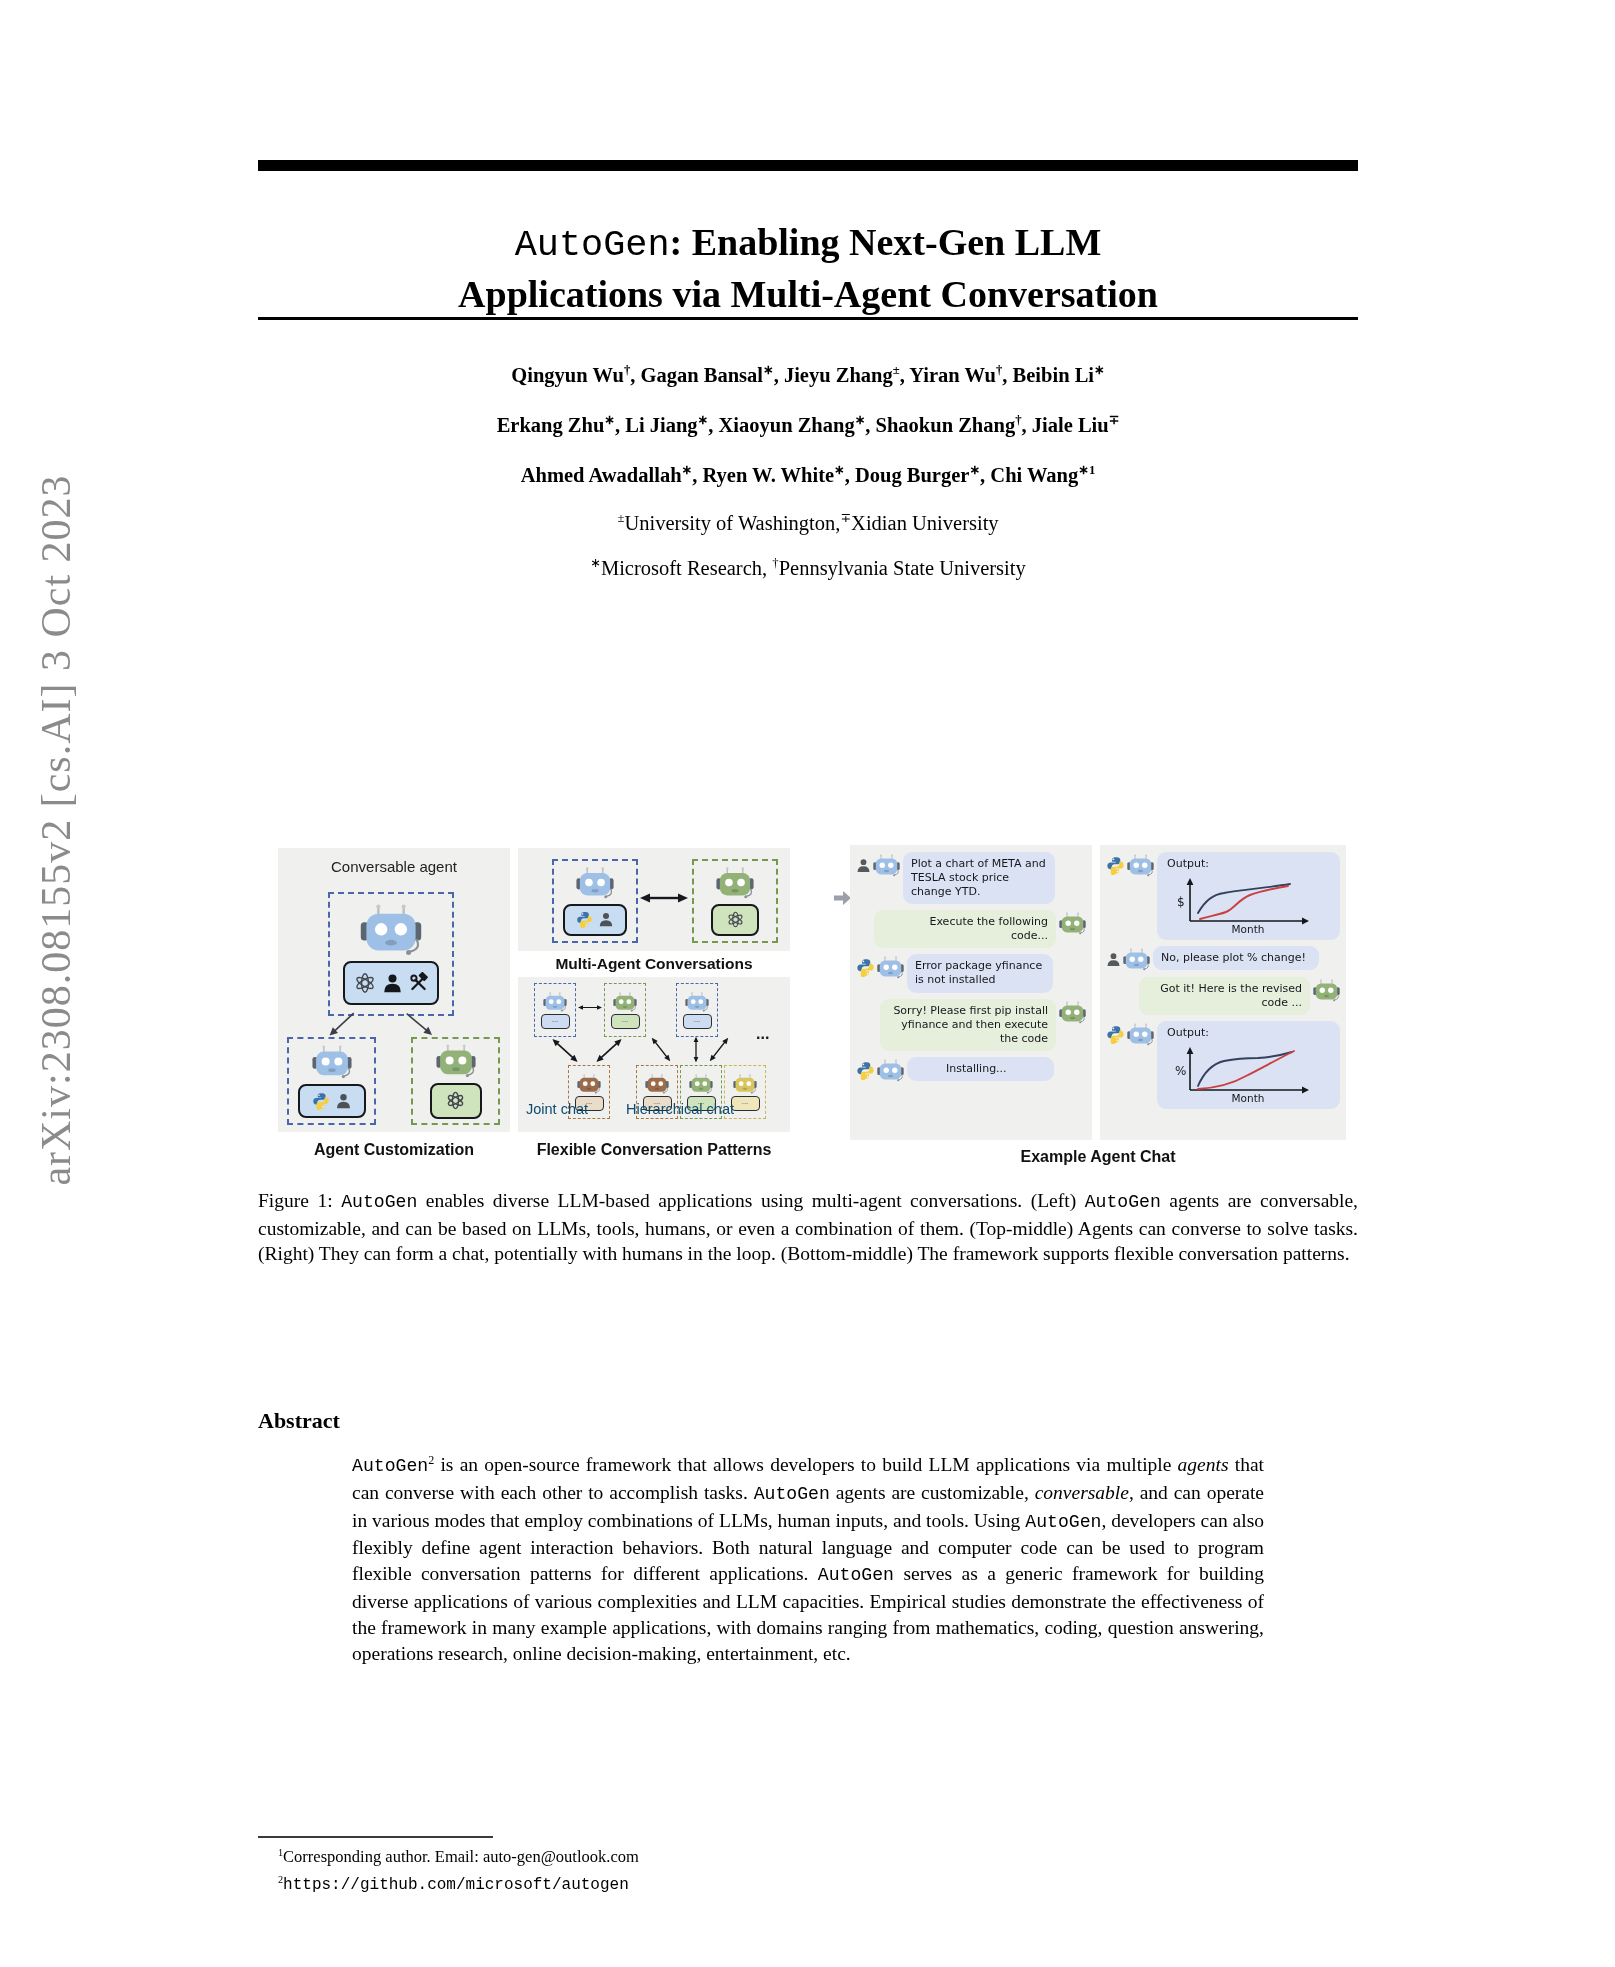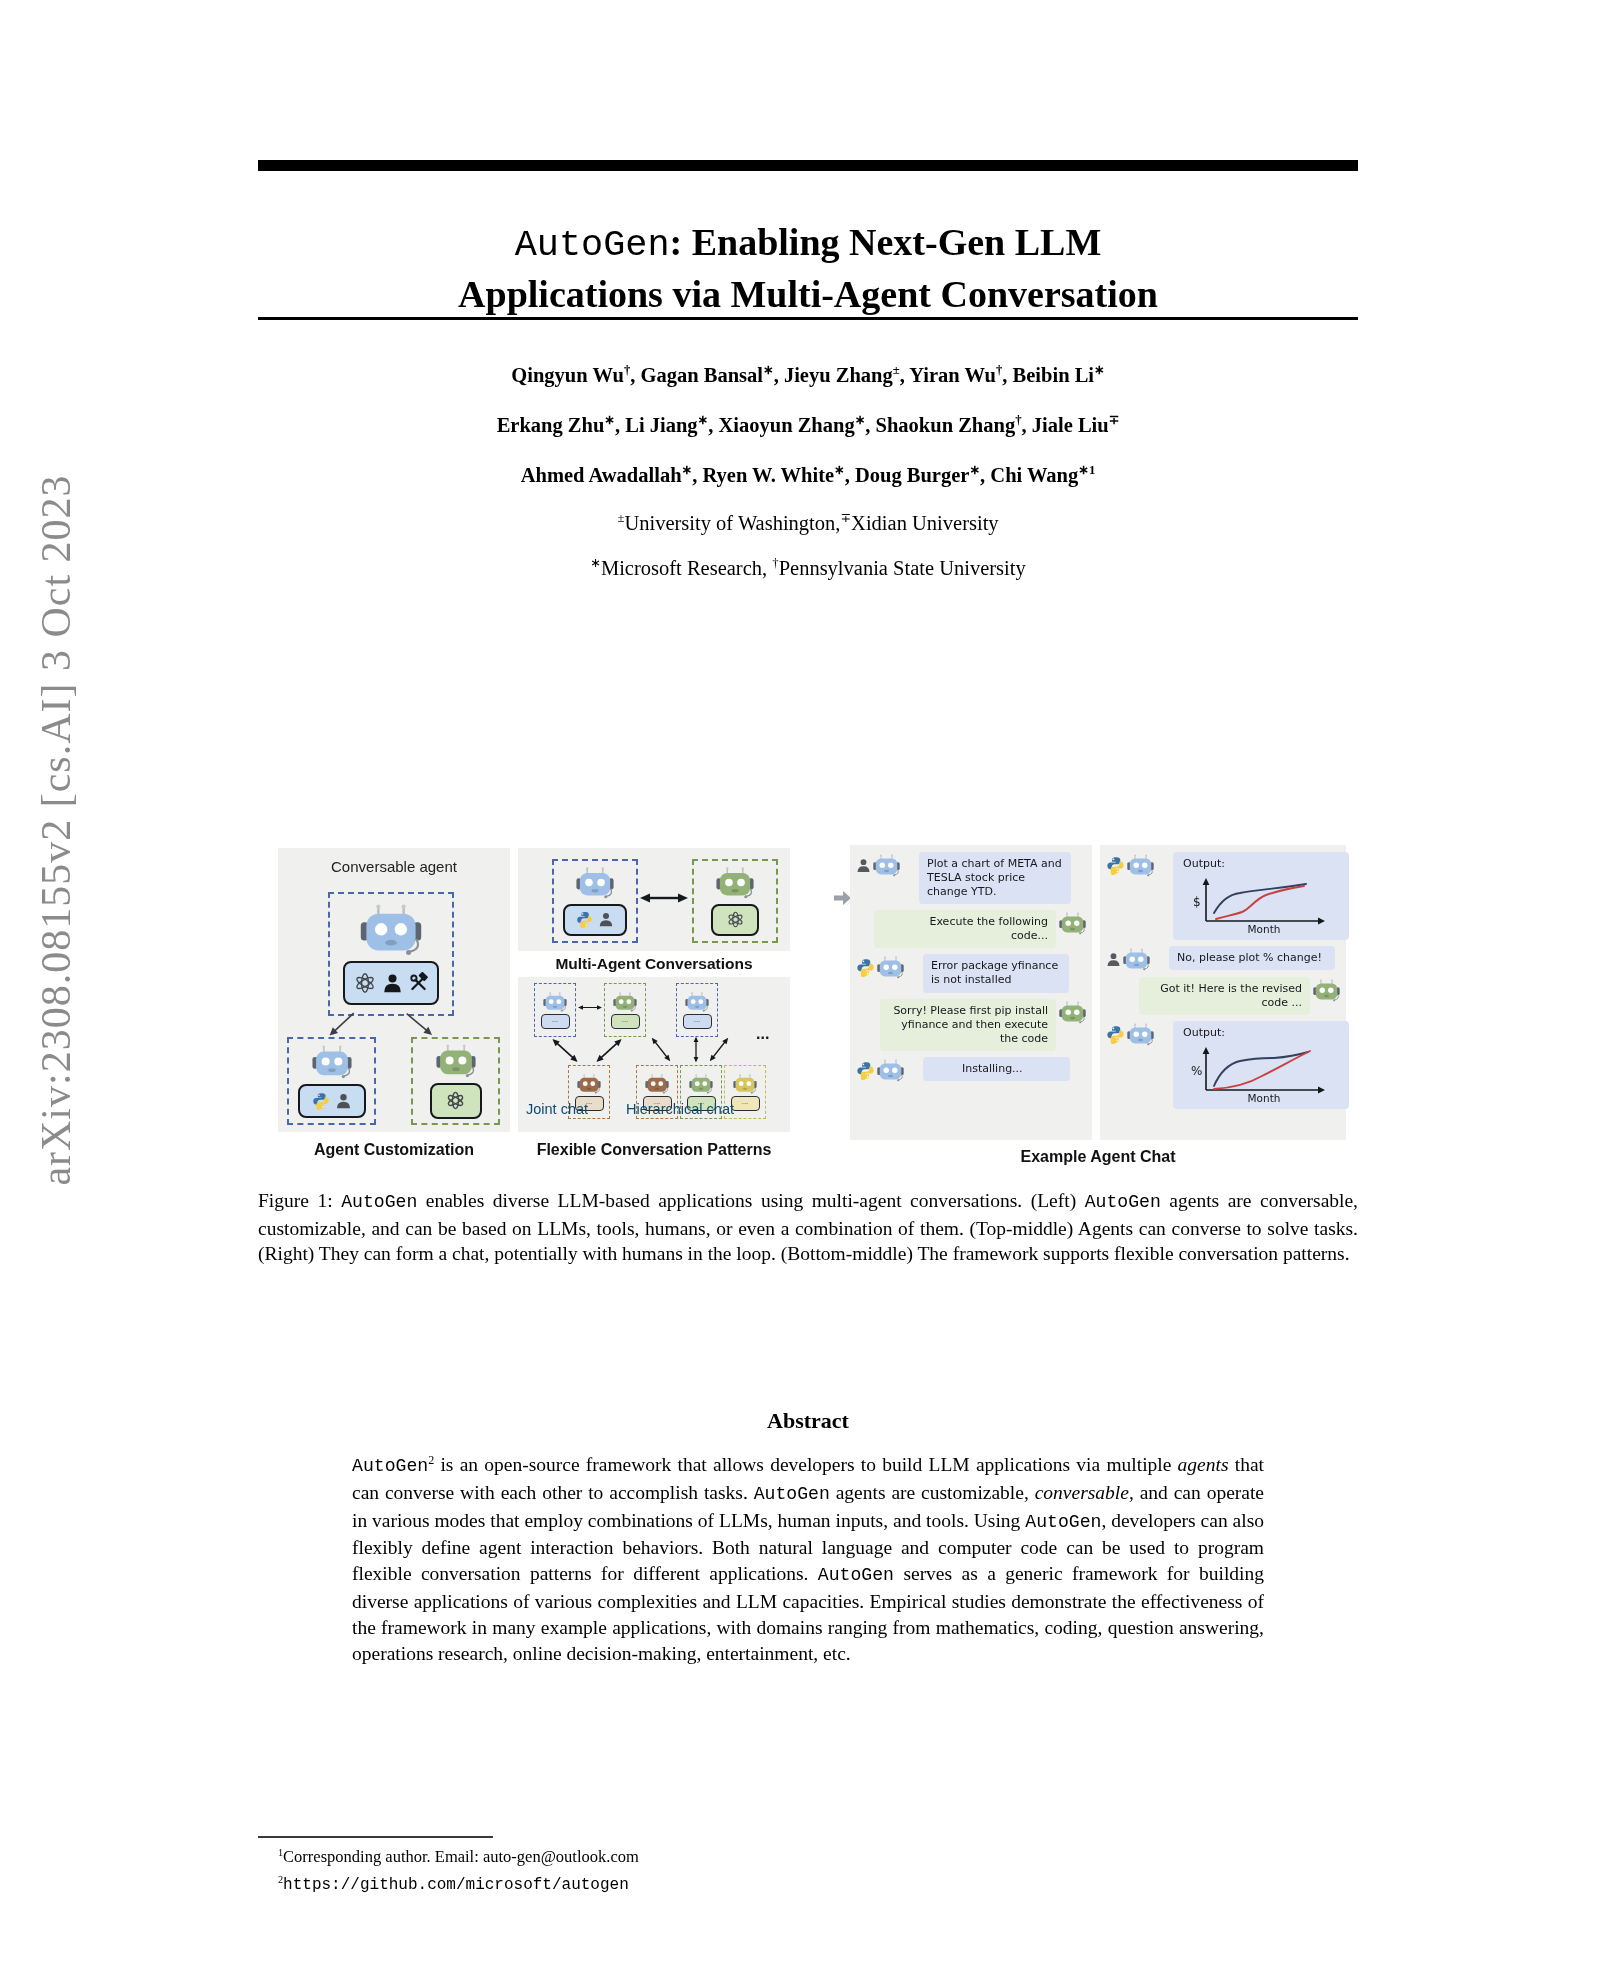--- a/index.html
+++ b/index.html
@@ -55,33 +55,33 @@
   .tree-label{position:absolute;font-size:14.5px;color:#0c4a6e;text-align:left;}
   .dots{position:absolute;font-weight:bold;font-size:16px;color:#15181c;}
   .panel-title{position:absolute;top:10px;left:0;width:100%;text-align:center;
                font-size:15px;color:#222;font-weight:normal;}
 
   
   .chatcol{position:absolute;inset:0;padding:7px 6px;display:flex;flex-direction:column;gap:6px;}
   .msg{display:flex;align-items:flex-start;gap:3px;}
   .msg.right{justify-content:flex-end;}
   .micons{display:flex;align-items:center;gap:2px;flex:none;padding-top:2px;}
-  .bubble{border-radius:4px;padding:5px 8px;font-size:11px;line-height:1.28;color:#16181c;
-          font-family:"DejaVu Sans",sans-serif;margin-left:16px;}
+  .bubble{border-radius:9px;padding:5px 8px;font-size:11px;line-height:1.28;color:#16181c;
+          font-family:"DejaVu Sans",sans-serif;}
   .b-blue{background:#dbe2f4;}
   .b-green{background:#e5efdb;text-align:right;}
   .out-label{font-size:11px;margin:0 0 2px 2px;font-family:"DejaVu Sans",sans-serif;color:#16181c;}
   .plot-svg{display:block;}
 
   .icon{display:block;}
 
   
   .figure-caption{position:absolute;left:258px;top:1188px;width:1100px;font-size:19.5px;
                   line-height:25.5px;text-align:justify;}
-  .abs-head{position:absolute;left:258px;top:1408px;width:1100px;text-align:center;
+  .abs-head{position:absolute;left:258px;top:1408px;width:1100px;
             font-size:22px;font-weight:bold;}
   .abs-text{position:absolute;left:352px;top:1452px;width:912px;font-size:19.5px;
             line-height:25.8px;text-align:justify;}
   .footrule{position:absolute;left:258px;top:1836px;width:235px;height:2px;background:#3a3a3a;}
   .footnotes{position:absolute;left:258px;top:1843px;width:1100px;font-size:16.5px;}
   .footnotes p{margin:0;line-height:27px;text-indent:20px;}
   .footnotes .seg-mono{font-size:0.97em;}
 </style>
 </head>
 <body>

